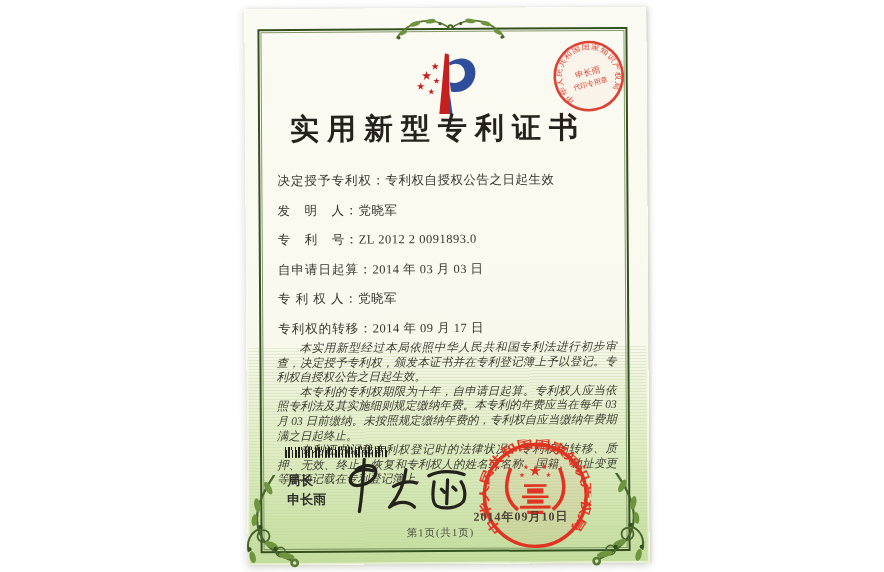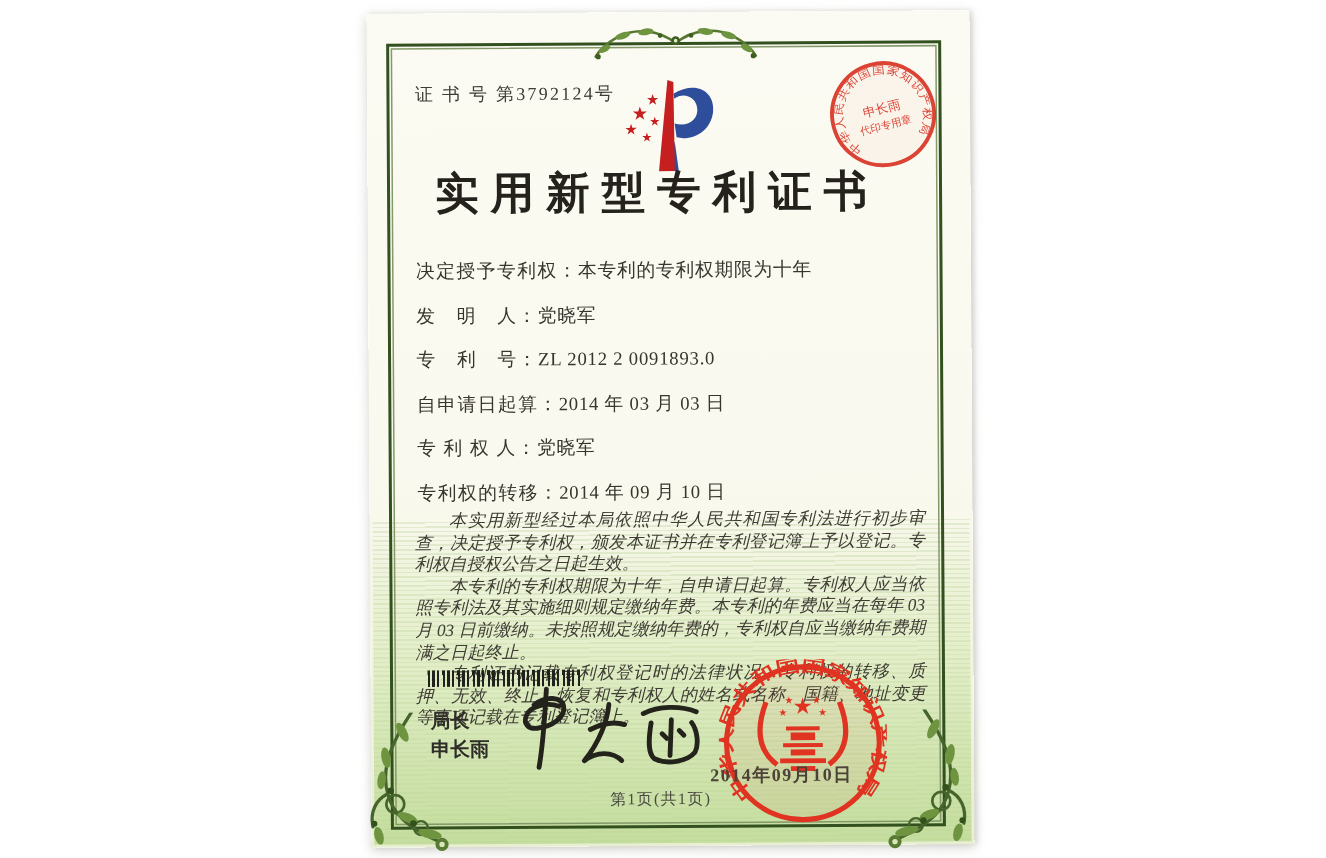--- a/index.html
+++ b/index.html
@@ -140,21 +140,20 @@
     <g fill="#33511d">
       <circle cx="20" cy="52" r="2.2"></circle>
       <circle cx="35" cy="74" r="2.2"></circle>
       <circle cx="9" cy="74" r="2"></circle>
     </g>
     <circle cx="54" cy="88" r="4.4" fill="#587a32"></circle>
     <circle cx="54" cy="88" r="1.8" fill="#d8e6c0"></circle>
   </svg>
 
   <div class="content">
-    <div class="certno">证 书 号 第3792124号</div>
 
     <svg class="logo" viewBox="0 0 100 100">
       <defs>
         <path id="st" d="M0,-1 L0.225,-0.31 L0.95,-0.31 L0.36,0.12 L0.59,0.81 L0,0.38 L-0.59,0.81 L-0.36,0.12 L-0.95,-0.31 L-0.225,-0.31 Z"></path>
       </defs>
       <path d="M55,16 C78,2 97,14 95,34 C93,54 74,64 58,60 L56,46 C70,50 80,42 79,31 C78,19 65,14 56,21 Z" fill="#2e4d9b"></path>
       <path d="M56,64 L60,94 L51,94 Z" fill="#2e4d9b"></path>
       <polygon points="49,2 55,4 56,94 40,94" fill="#c5201f"></polygon>
       <use href="#st" transform="translate(34,22) scale(6)" fill="#c5201f"></use>
       <use href="#st" transform="translate(21,36) scale(7.5)" fill="#c5201f"></use>
@@ -171,26 +170,26 @@
           <textPath href="#cArc" startOffset="0" textLength="126" lengthAdjust="spacingAndGlyphs">中华人民共和国国家知识产权局</textPath>
         </text>
         <text x="40" y="39" font-size="8.5" text-anchor="middle">申长雨</text>
         <text x="40" y="50" font-size="7" text-anchor="middle">代印专用章</text>
       </g>
     </svg>
 
     <div class="title">实用新型专利证书</div>
 
     <div class="fields">
-      <div class="frow"><span>决定授予专利权：</span><span class="val">本专利的专利权期限为十年</span></div>
+      <div class="frow"><span>决定授予专利权：</span><span class="val">专利权自授权公告之日起生效</span></div>
       <div class="frow"><span>发　明　人：</span><span class="val">党晓军</span></div>
       <div class="frow"><span>专　利　号：</span><span class="val">ZL 2012 2 0091893.0</span></div>
       <div class="frow"><span>自申请日起算：</span><span class="val">2014 年 03 月 03 日</span></div>
       <div class="frow"><span>专 利 权 人：</span><span class="val">党晓军</span></div>
-      <div class="frow"><span>专利权的转移：</span><span class="val">2014 年 09 月 10 日</span></div>
+      <div class="frow"><span>专利权的转移：</span><span class="val">2014 年 09 月 17 日</span></div>
     </div>
 
     <div class="bodytext">
       <p>本实用新型经过本局依照中华人民共和国专利法进行初步审查，决定授予专利权，颁发本证书并在专利登记簿上予以登记。专利权自授权公告之日起生效。</p>
       <p>本专利的专利权期限为十年，自申请日起算。专利权人应当依照专利法及其实施细则规定缴纳年费。本专利的年费应当在每年 03 月 03 日前缴纳。未按照规定缴纳年费的，专利权自应当缴纳年费期满之日起终止。</p>
       <p>专利证书记载专利权登记时的法律状况。专利权的转移、质押、无效、终止、恢复和专利权人的姓名或名称、国籍、地址变更等事项记载在专利登记簿上。</p>
     </div>
 
     <div class="barcode"></div>
 

